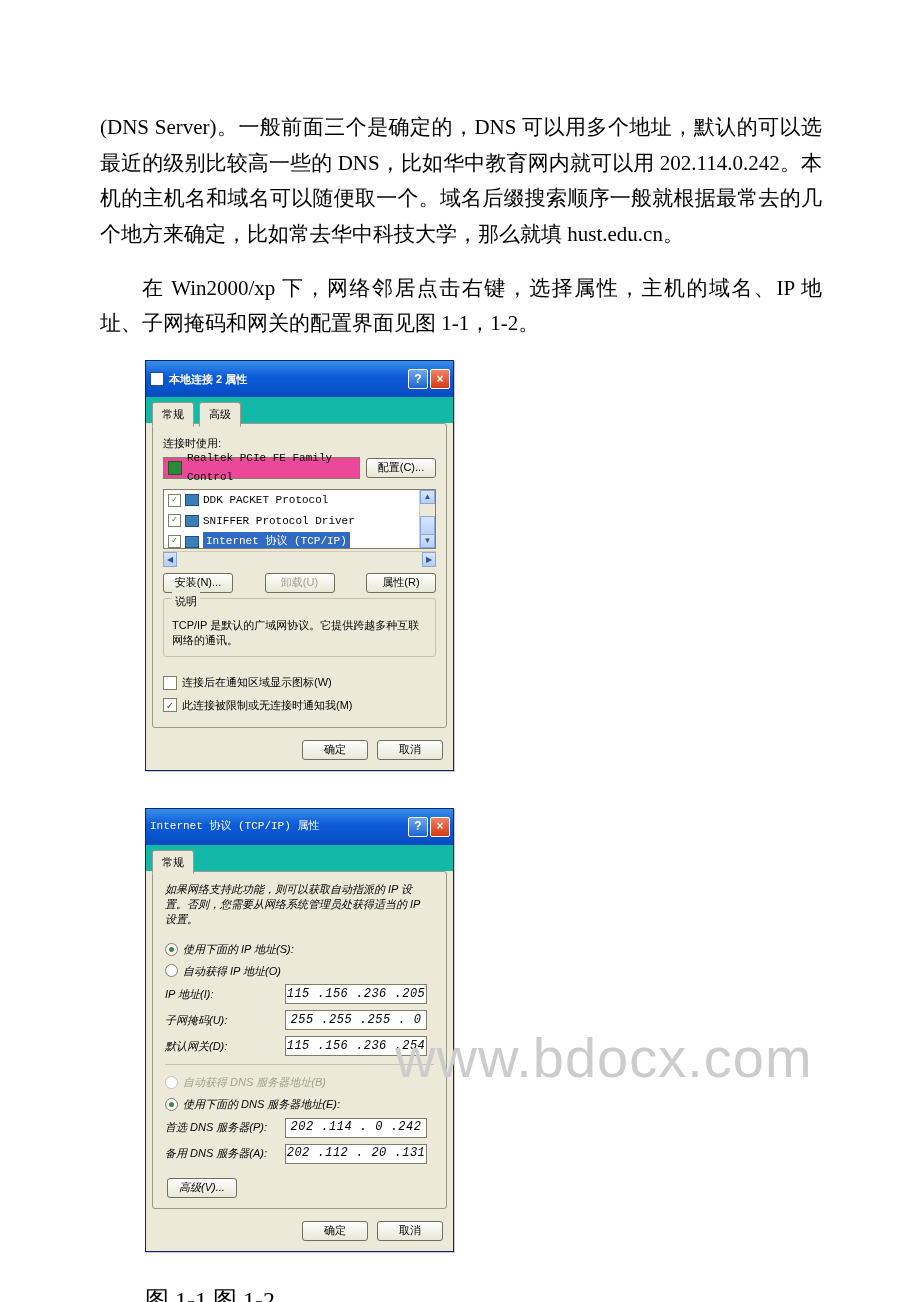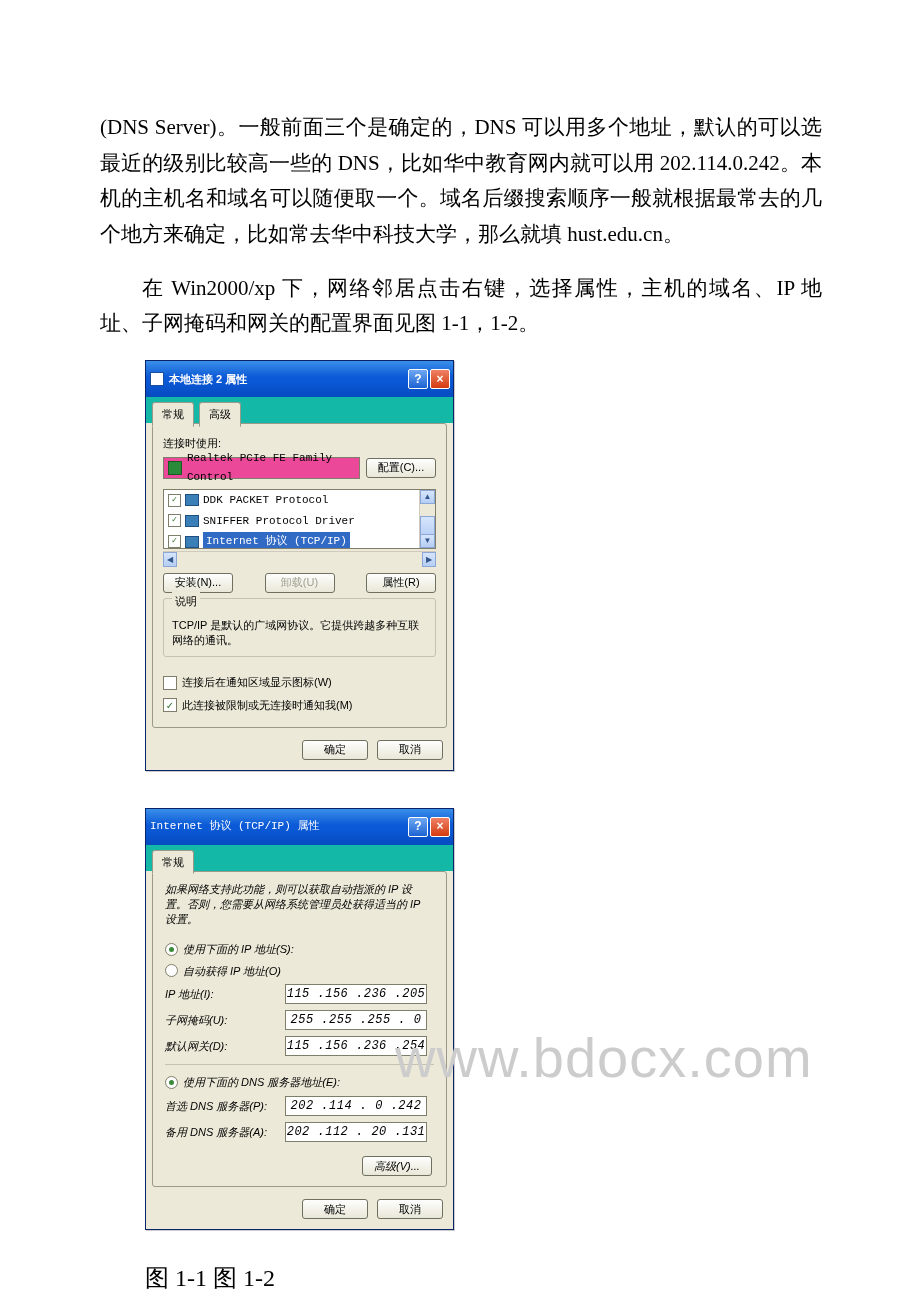--- a/index.html
+++ b/index.html
@@ -187,21 +187,21 @@
   }
   .radioln { display:flex; align-items:center; margin:3px 0;}
   .radioln .r{
     width:11px;height:11px;border:1px solid #7e7e6a;border-radius:50%;background:#fff;margin-right:5px;
     display:flex;align-items:center;justify-content:center;
   }
   .radioln .r.sel::after{content:"";width:5px;height:5px;border-radius:50%;background:#3a8a3a;}
   .radioln.disabled{color:#a0a090;}
   .radioln.disabled .r{border-color:#c5c2b2;}
   .hr { height:1px; background:#c5c2b2; margin:8px 0;}
-  .advrow { text-align:right; padding:8px 2px 0;}
+  .advrow { text-align:left; padding:8px 2px 0;}
   .dlg2 .tabbody{padding:10px 12px;font-style:italic;}
 
   .caption { margin-top:4px; margin-left:45px; font-size:24px;}
 </style>
 </head>
 <body>
 
 <div class="page">
 
   <p class="para">(DNS Server)。一般前面三个是确定的，DNS 可以用多个地址，默认的可以选最近的级别比较高一些的 DNS，比如华中教育网内就可以用 202.114.0.242。本机的主机名和域名可以随便取一个。域名后缀搜索顺序一般就根据最常去的几个地方来确定，比如常去华中科技大学，那么就填 hust.edu.cn。</p>
@@ -315,20 +315,24 @@
           <span class="flabel">子网掩码(U):</span>
           <span class="ipbox">255 .255 .255 .  0</span>
         </div>
         <div class="fieldrow">
           <span class="flabel">默认网关(D):</span>
           <span class="ipbox">115 .156 .236 .254</span>
         </div>
 
         <div class="hr"></div>
 
+        <div class="radioln disabled">
+          <span class="r"></span>
+          <span>自动获得 DNS 服务器地址(B)</span>
+        </div>
         <div class="radioln">
           <span class="r sel"></span>
           <span>使用下面的 DNS 服务器地址(E):</span>
         </div>
 
         <div class="fieldrow">
           <span class="flabel">首选 DNS 服务器(P):</span>
           <span class="ipbox">202 .114 .  0 .242</span>
         </div>
         <div class="fieldrow">

